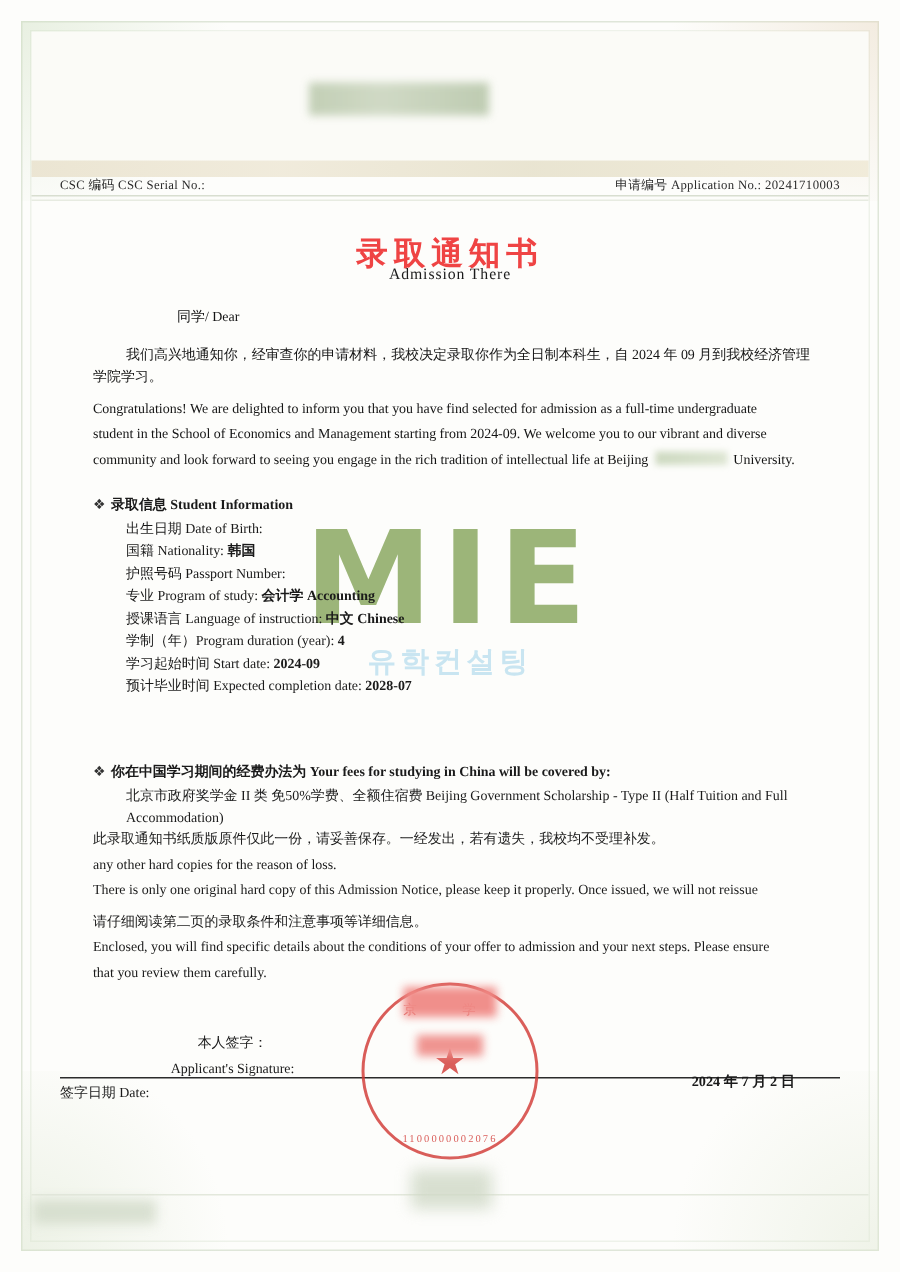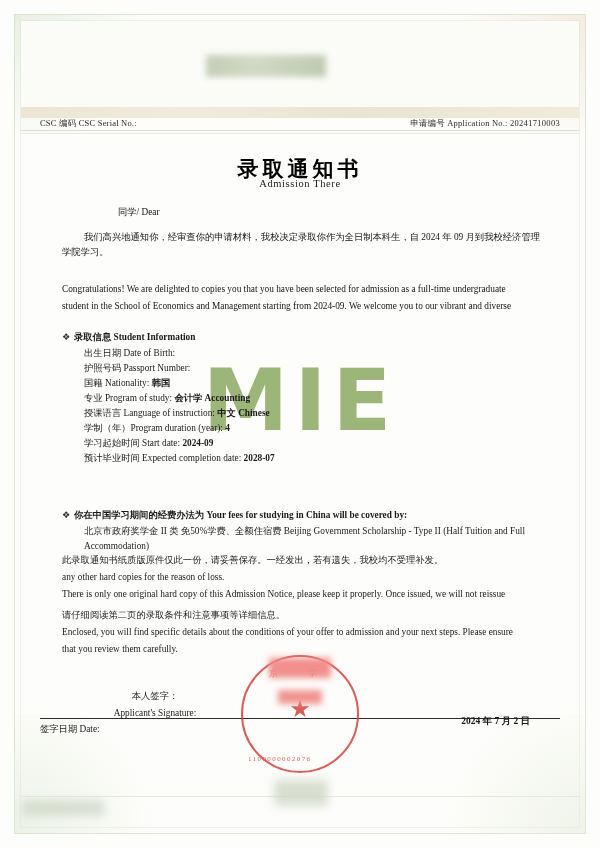--- a/index.html
+++ b/index.html
@@ -109,21 +109,21 @@
 
   
   .title-cn {
     position: absolute;
     top: 155px; left: 0; width: 600px;
     text-align: center;
     font-family: "Liberation Serif", serif;
     font-size: 21px;
     font-weight: bold;
     letter-spacing: 4px;
-    color: #000000;
+    color: #ef4444;
   }
   .title-en {
     position: absolute;
     top: 178px; left: 0; width: 600px;
     text-align: center;
     font-size: 10.5px;
     letter-spacing: .6px;
     color: #1b1b1b;
   }
 
@@ -131,21 +131,21 @@
   .body-area {
     position: absolute;
     left: 62px; top: 205px;
     width: 478px;
     font-size: 9.3px;
     line-height: 15px;
     color: #141414;
     text-align: justify;
   }
   .dear { margin: 0 0 10px 56px; font-size: 9.3px; }
-  .para { margin: 0 0 22px 0; }
+  .para { margin: 0 0 6px 0; }
   .para.indent { text-indent: 22px; }
   .para-en { margin: 0 0 2px 0; }
 
   .redact-inline {
     display: inline-block;
     width: 48px; height: 9px;
     background: linear-gradient(90deg,#cdd9c0,#dde5d2);
     filter: blur(2px);
     vertical-align: -1px;
     margin: 0 2px;
@@ -269,20 +269,21 @@
     text-align: center;
     font-size: 9px;
     color: #d23a36;
     letter-spacing: 14px;
   }
   .seal .seal-bottom {
     position: absolute;
     left: 50%; bottom: 8px;
     transform: translate(-50%,0);
     width: 104px;
+    text-align: center;
     font-size: 7px;
     color: #d23a36;
     letter-spacing: 1.4px;
   }
   .seal-redact {
     position: absolute;
     left: 300px; top: 658px;
     transform: translate(-50%,0);
     width: 62px; height: 20px;
     background: #f08a86;
@@ -351,44 +352,50 @@
     </span>
   </div>
   <div class="hr-thin"></div>
   <div class="hr-thin2"></div>
 
   <div class="title-cn">录取通知书</div>
   <div class="title-en">Admission There</div>
 
   <div class="watermark">
     <div class="wm-main">MIE</div>
+    <div class="wm-sub">유학컨설팅</div>
   </div>
 
   <div class="body-area">
     <p class="dear">同学/ Dear</p>
     <p class="para indent">我们高兴地通知你，经审查你的申请材料，我校决定录取你作为全日制本科生，自 2024 年 09 月到我校经济管理学院学习。</p>
-    <p class="para-en">Congratulations! We are delighted to copies you that you have been selected for admission as a full-time undergraduate</p>
+    <p class="para-en">Congratulations! We are delighted to inform you that you have find selected for admission as a full-time undergraduate</p>
     <p class="para-en">student in the School of Economics and Management starting from 2024-09. We welcome you to our vibrant and diverse</p>
+    <p class="para-en">
+      <span>community and look forward to seeing you engage in the rich tradition of intellectual life at Beijing</span>
+      <span class="redact-inline"></span>
+      <span>University.</span>
+    </p>
   </div>
 
   <div class="sect" style="top:330px;">
     <p class="sect-head">
       <span class="dia">❖</span><span>录取信息 Student Information</span>
     </p>
     <p class="field">
       <span class="lbl">出生日期 Date of Birth:</span>
       <span class="val"></span>
     </p>
     <p class="field">
+      <span class="lbl">国籍 Nationality:</span>
+      <span class="val">韩国</span>
+    </p>
+    <p class="field">
       <span class="lbl">护照号码 Passport Number:</span>
       <span class="val"></span>
-    </p>
-    <p class="field">
-      <span class="lbl">国籍 Nationality:</span>
-      <span class="val">韩国</span>
     </p>
     <p class="field">
       <span class="lbl">专业 Program of study:</span>
       <span class="val">会计学  Accounting</span>
     </p>
     <p class="field">
       <span class="lbl">授课语言 Language of instruction:</span>
       <span class="val">中文  Chinese</span>
     </p>
     <p class="field">

